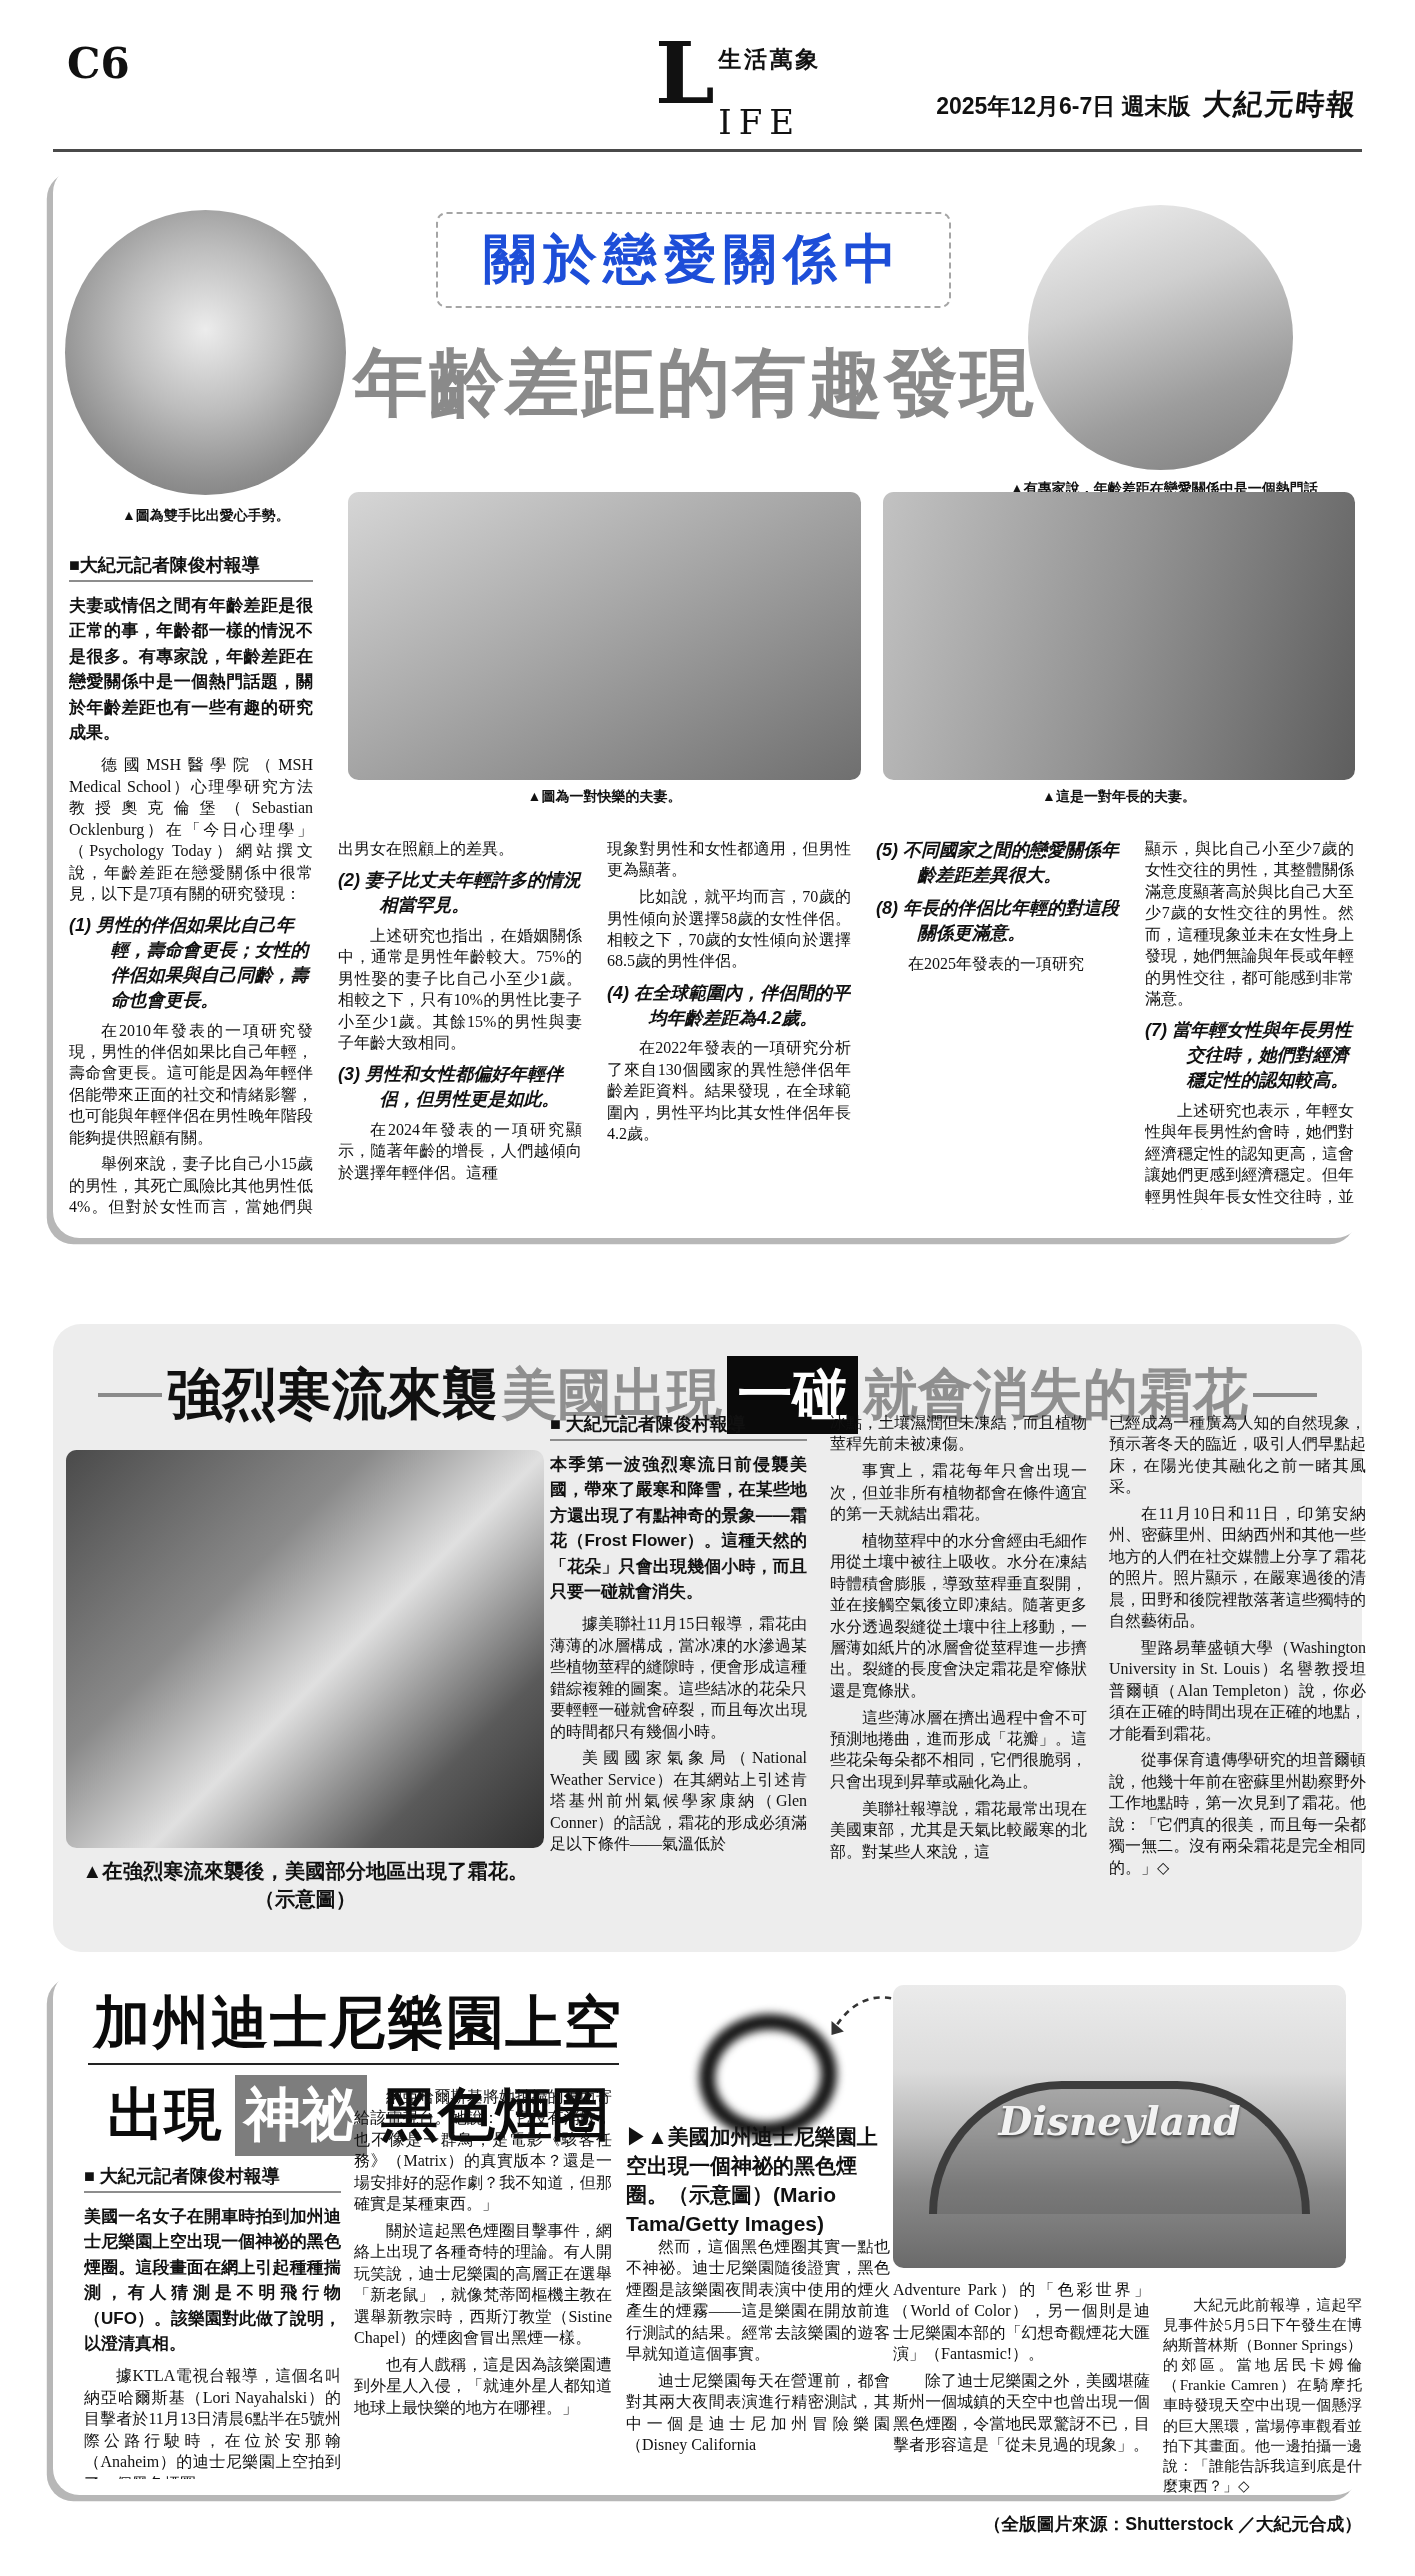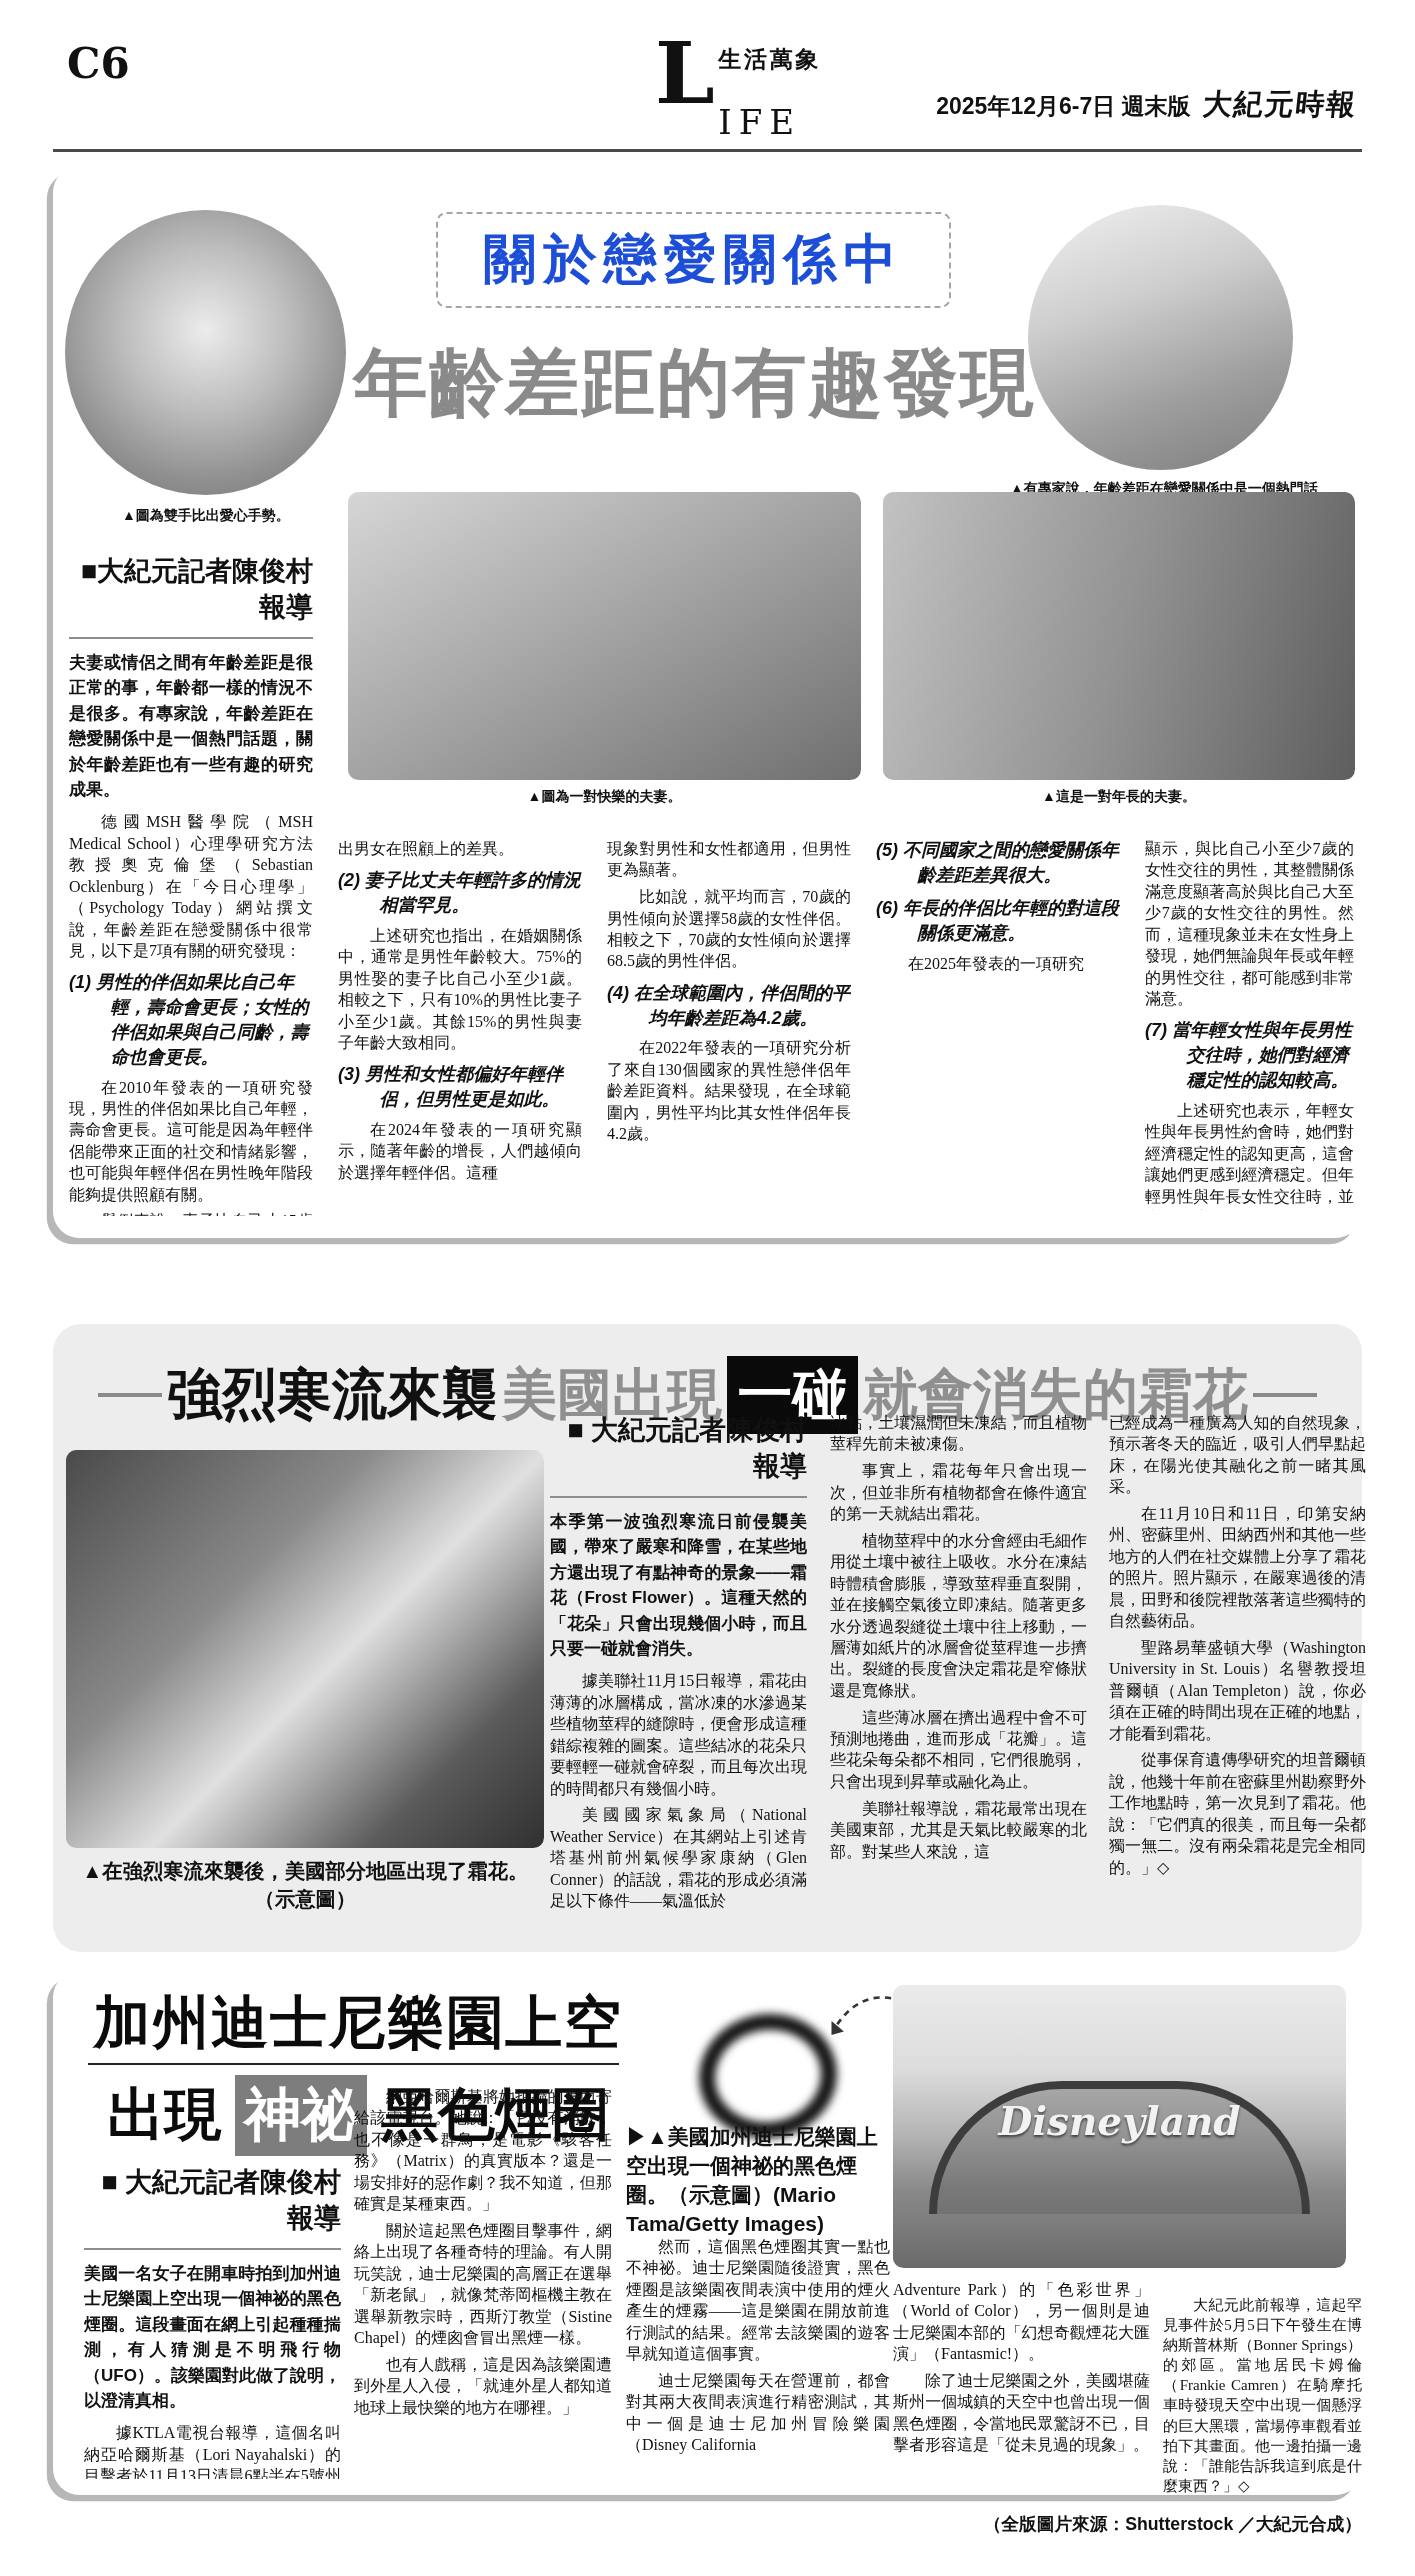--- a/index.html
+++ b/index.html
@@ -18,21 +18,21 @@
   .head-rule{border-top:3.5px solid #4a4a4a;}
   
   .card{position:absolute;background:#fff;border-radius:26.5px;box-shadow:-6.2px 6.2px 0 #b7b7b7;}
   .card-gray{position:absolute;background:#ededed;border-radius:28px;}
   
   .col{position:absolute;overflow:hidden;text-align:justify;}
   .body-p{font-size:16px;line-height:1.34;margin:0 0 5.3px 0;text-indent:2em;}
   .cont{text-indent:0;}
   .lead{font-family:"Liberation Sans",sans-serif;font-weight:bold;font-size:17px;line-height:1.5;margin:0 0 8.8px 0;text-indent:0;}
   .head-n{font-family:"Liberation Sans",sans-serif;font-weight:bold;font-size:18px;line-height:1.38;margin:8.8px 0 7px 0;padding-left:2.3em;text-indent:-2.3em;text-align:left;font-style:italic;}
-  .byline{font-family:"Liberation Sans",sans-serif;font-weight:bold;font-size:27px;border-bottom:2.2px solid #8d8d8d;padding-bottom:12px;margin-bottom:10.6px;text-align:right;}
+  .byline{font-family:"Liberation Sans",sans-serif;font-weight:bold;font-size:18px;border-bottom:2.2px solid #8d8d8d;padding-bottom:3px;margin-bottom:10.6px;text-align:left;}
   .cap{font-family:"Liberation Sans",sans-serif;font-weight:bold;font-size:14px;line-height:1.38;text-align:left;}
   .cap-c{text-align:center;}
   .photo{position:absolute;border-radius:10.6px;}
   .photo-circle{border-radius:50%;}
   
   .a1-titlebox{position:absolute;border:2.7px dashed #a5a5a5;border-radius:10.6px;display:flex;align-items:center;justify-content:center;
     font-family:"Liberation Sans",sans-serif;font-weight:900;font-size:53px;letter-spacing:7px;color:#1d4ed8;}
   .a1-maintitle{position:absolute;font-family:"Liberation Sans",sans-serif;font-weight:900;font-size:74px;letter-spacing:1.8px;color:#8a8a8a;text-align:center;}
   
   .a2-titlerow{position:absolute;display:flex;align-items:center;justify-content:center;gap:5px;width:100%;}
@@ -109,21 +109,21 @@
 
     <div class="col" style="left:554px;top:672px;width:244px;height:372px;">
       <p class="body-p cont">現象對男性和女性都適用，但男性更為顯著。</p>
       <p class="body-p">比如說，就平均而言，70歲的男性傾向於選擇58歲的女性伴侶。相較之下，70歲的女性傾向於選擇68.5歲的男性伴侶。</p>
       <p class="head-n">(4) 在全球範圍內，伴侶間的平均年齡差距為4.2歲。</p>
       <p class="body-p">在2022年發表的一項研究分析了來自130個國家的異性戀伴侶年齡差距資料。結果發現，在全球範圍內，男性平均比其女性伴侶年長4.2歲。</p>
     </div>
 
     <div class="col" style="left:823px;top:672px;width:244px;height:372px;">
       <p class="head-n" style="margin-top:0;">(5) 不同國家之間的戀愛關係年齡差距差異很大。</p>
-      <p class="head-n">(6) 年長的伴侶比年輕的對這段關係更滿意。</p>
+      <p class="head-n">(8) 年長的伴侶比年輕的對這段關係更滿意。</p>
       <p class="body-p">在2025年發表的一項研究</p>
     </div>
 
     <div class="col" style="left:1092px;top:672px;width:209px;height:372px;">
       <p class="body-p cont">顯示，與比自己小至少7歲的女性交往的男性，其整體關係滿意度顯著高於與比自己大至少7歲的女性交往的男性。然而，這種現象並未在女性身上發現，她們無論與年長或年輕的男性交往，都可能感到非常滿意。</p>
       <p class="head-n">(7) 當年輕女性與年長男性交往時，她們對經濟穩定性的認知較高。</p>
       <p class="body-p">上述研究也表示，年輕女性與年長男性約會時，她們對經濟穩定性的認知更高，這會讓她們更感到經濟穩定。但年輕男性與年長女性交往時，並未發現這種現象。◇</p>
     </div>
   </div>
 

